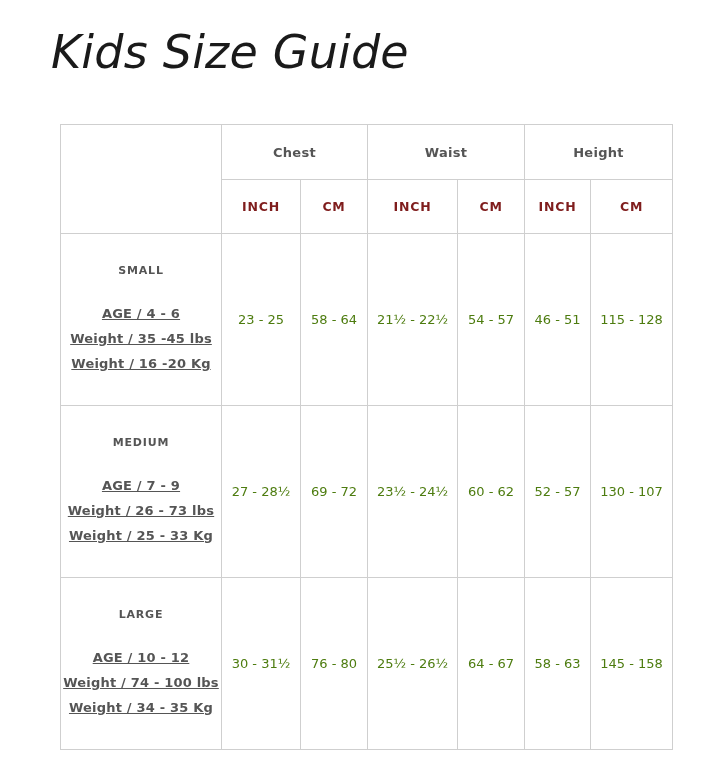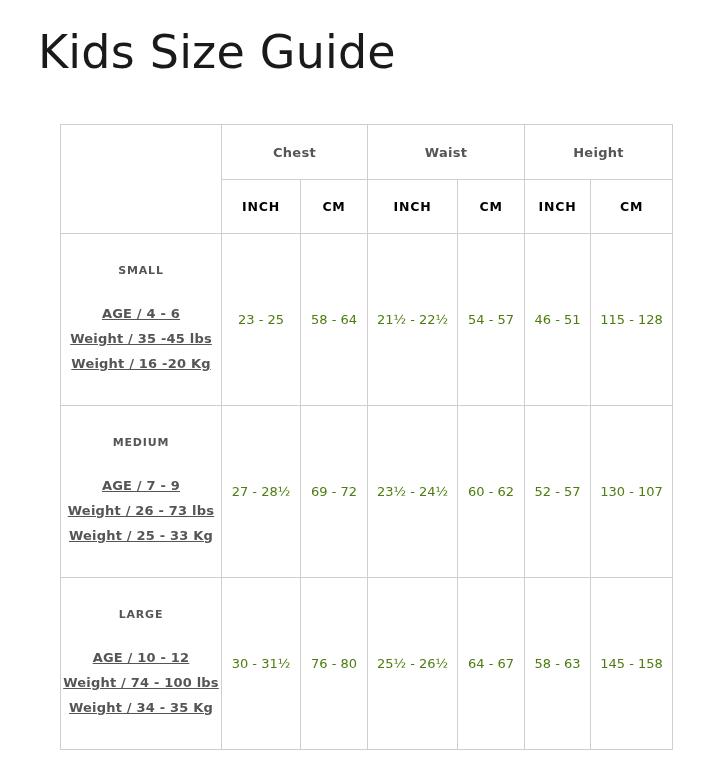--- a/index.html
+++ b/index.html
@@ -10,29 +10,30 @@
     body {
       width: 703px;
       height: 773px;
       position: relative;
       font-family: "DejaVu Sans", "Liberation Sans", sans-serif;
       color: #333333;
       overflow: hidden;
     }
     .page-title {
       position: absolute;
-      left: 38px;
+      left: 51px;
       top: 22px;
       margin: 0;
       font-family: "DejaVu Sans", "Liberation Sans", sans-serif;
       font-weight: normal;
       font-size: 46px;
       line-height: 60px;
       color: #1a1a1a;
       letter-spacing: 0.2px;
+      font-style: italic;
     }
     table.size-table {
       position: absolute;
       left: 60px;
       top: 124px;
       border-collapse: collapse;
       table-layout: fixed;
       width: 612px;
     }
     table.size-table td, table.size-table th {
@@ -46,21 +47,21 @@
       height: 55px;
       font-size: 13px;
       font-weight: bold;
       color: #555555;
       letter-spacing: 0.3px;
     }
     .unit-head {
       height: 54px;
       font-size: 12.5px;
       font-weight: bold;
-      color: #000000;
+      color: #7f1d1d;
       letter-spacing: 0.8px;
     }
     .body-row td {
       height: 172px;
     }
     .size-cell {
       font-weight: bold;
       color: #555555;
     }
     .size-name {

